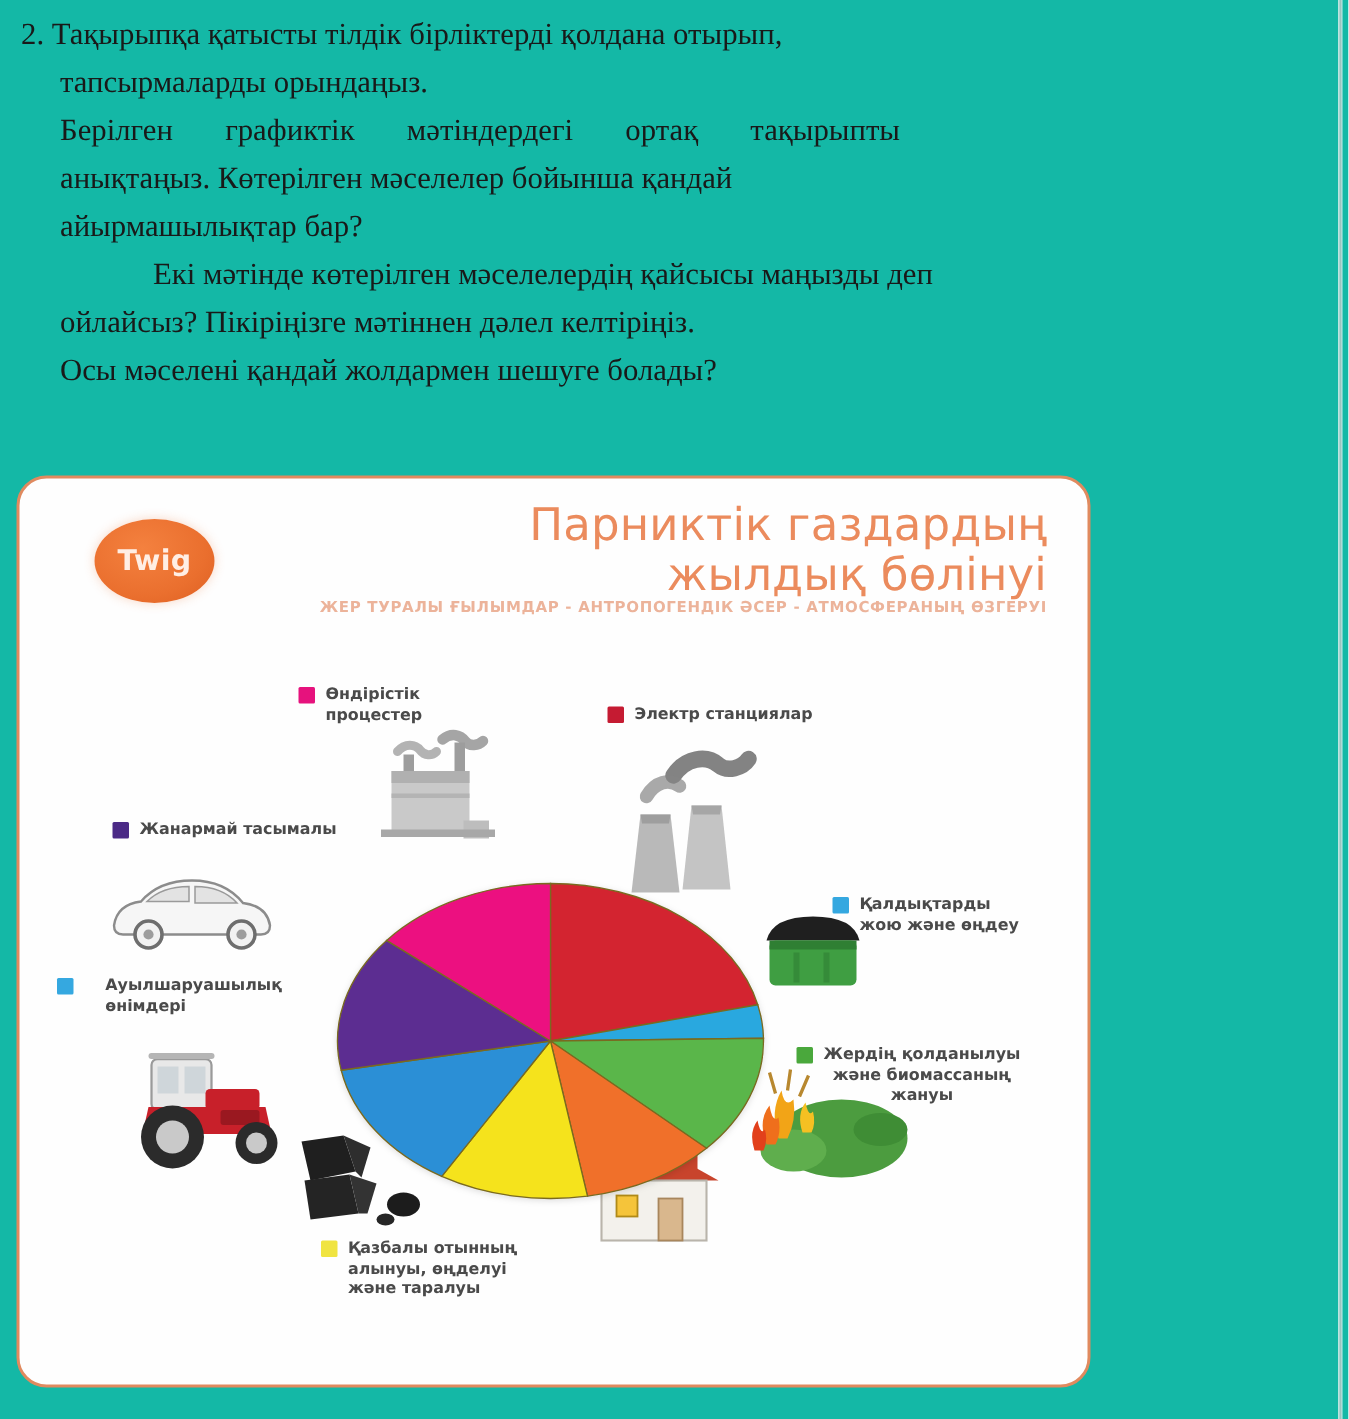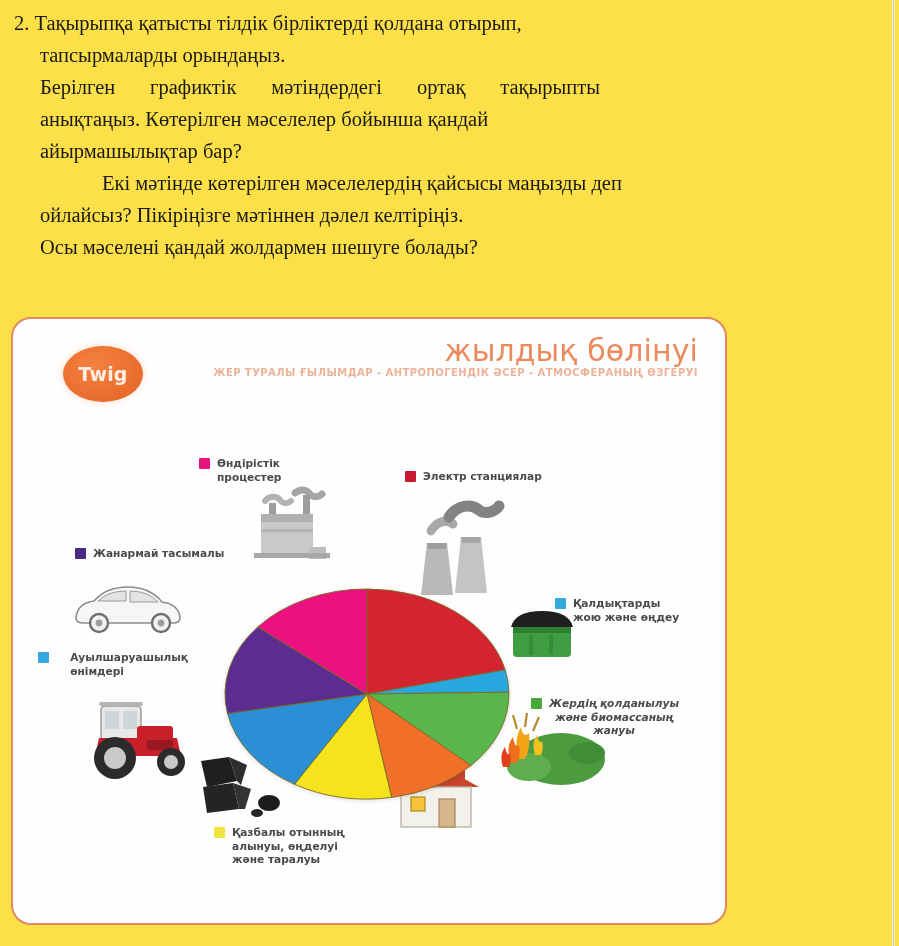--- a/index.html
+++ b/index.html
@@ -9,21 +9,21 @@
     background:#ffffff;
     font-family:"Liberation Serif", serif;
     color:#1a1a1a;
     overflow:hidden;
     position:relative;
   }
 
   
   #page{
     position:absolute;inset:0;
-    background:#fde047;
+    background:#14b8a6;
   }
   #page-edge{
     position:absolute;top:0;right:4px;width:3px;height:946px;
     background:linear-gradient(to right,#ffffff,#c9c9c9 55%,#ffffff);
     opacity:.75;
   }
 
   
   #question{
     position:absolute;left:14px;top:8px;width:860px;
@@ -105,21 +105,21 @@
   .legend .swatch{
     width:11px;height:11px;flex:0 0 11px;margin-top:1px;border-radius:1px;
   }
   .legend.center .lbl{text-align:center;}
 
   #lg-industrial{left:186px;top:138px;width:140px;}
   #lg-fuel     {left:62px; top:228px;width:160px;}
   #lg-agri     {left:25px; top:332px;width:150px;justify-content:space-between;}
   #lg-power    {left:392px;top:136px;width:190px;margin-top:15px;}
   #lg-waste    {left:542px;top:278px;width:165px;}
-  #lg-land     {left:518px;top:378px;width:190px;font-style:italic;}
+  #lg-land     {left:518px;top:378px;width:190px;}
   #lg-fossil   {left:201px;top:507px;width:160px;}
   #lg-resid    {left:452px;top:507px;width:190px;}
 
   
   #pie-wrap{
     position:absolute;
     left:209px;top:268px;
     width:290px;height:215px;
   }
   #pie{
@@ -156,20 +156,21 @@
     <p class="q-indent">Осы мәселені қандай жолдармен шешуге болады?</p>
   </div>
 
   <div id="infographic">
 
     <div id="logo">
       <span>Twig</span>
     </div>
 
     <div id="headline">
+      <span class="t1">Парниктік газдардың</span>
       <span class="t2">жылдық бөлінуі</span>
       <span class="sub">ЖЕР ТУРАЛЫ ҒЫЛЫМДАР - АНТРОПОГЕНДІК ӘСЕР - АТМОСФЕРАНЫҢ ӨЗГЕРУІ</span>
     </div>
 
     <svg class="art" id="art-factory" viewBox="0 0 110 105">
       <path d="M70 26c6-5 12-3 15 1 3 4 9 3 12 0" stroke="#8e8e8e" stroke-width="7" fill="none" stroke-linecap="round" opacity=".8"></path>
       <path d="M40 34c5-6 12-5 15-1 3 4 8 4 11 1" stroke="#9a9a9a" stroke-width="6" fill="none" stroke-linecap="round" opacity=".75"></path>
       <rect x="44" y="36" width="7" height="34" fill="#9d9d9d"></rect>
       <rect x="78" y="28" width="7" height="40" fill="#9d9d9d"></rect>
       <rect x="36" y="47" width="52" height="43" fill="#c9c9c9"></rect>

